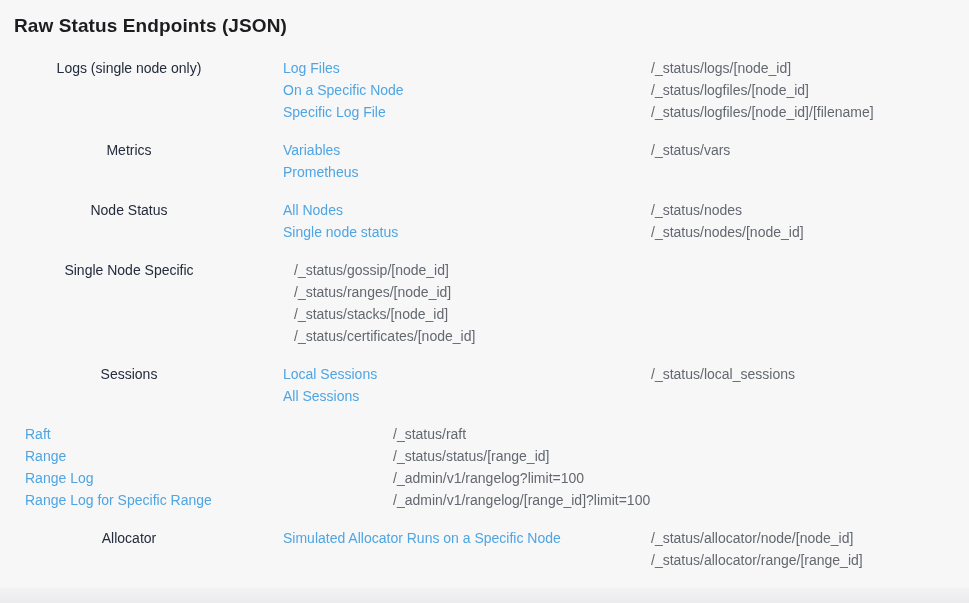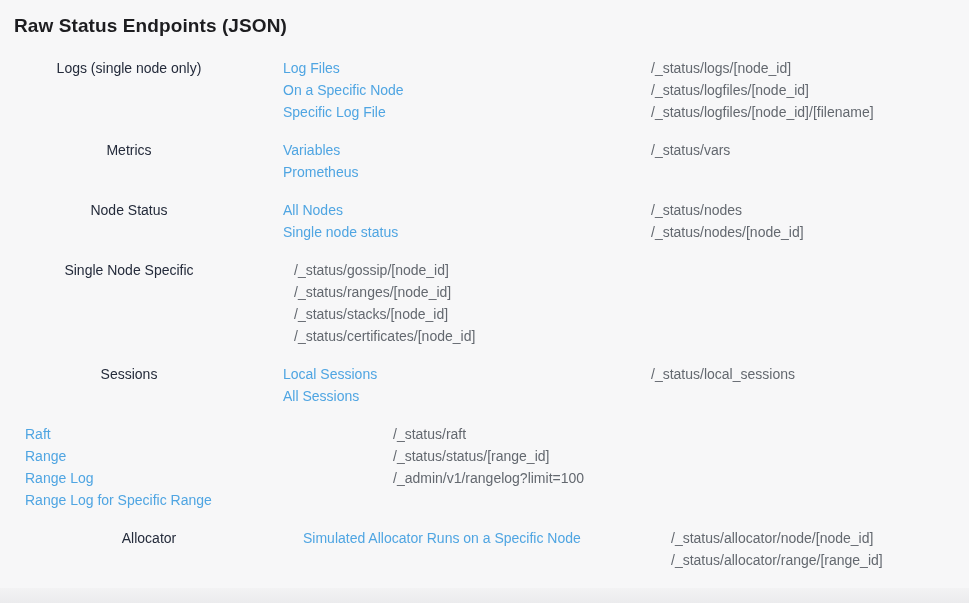--- a/index.html
+++ b/index.html
@@ -26,21 +26,20 @@
   .groups {
     margin-top: 18px;
   }
   .group {
     display: flex;
     align-items: flex-start;
     margin-bottom: 16px;
   }
   .group:last-child {
     margin-bottom: 0;
-    padding-left: 20px;
   }
   .category-label {
     width: 258px;
     flex: 0 0 258px;
     text-align: center;
     font-size: 14px;
     line-height: 22px;
     color: var(--label, #242b3b);
   }
   .links-col {
@@ -143,20 +142,21 @@
     <div class="links-col">
         <div class="row"><a href="#">Raft</a></div>
         <div class="row"><a href="#">Range</a></div>
         <div class="row"><a href="#">Range Log</a></div>
         <div class="row"><a href="#">Range Log for Specific Range</a></div>
       </div>
     <div class="paths-col">
         <div class="row path">/_status/raft</div>
         <div class="row path">/_status/status/[range_id]</div>
         <div class="row path">/_admin/v1/rangelog?limit=100</div>
+        <div class="row path">/_admin/v1/rangelog/[range_id]?limit=100</div>
       </div>
   </div>
 
   <div class="group">
     <div class="category-label">Allocator</div>
     <div class="links-col">
         <div class="row"><a href="#">Simulated Allocator Runs on a Specific Node</a></div>
       </div>
     <div class="paths-col">
         <div class="row path">/_status/allocator/node/[node_id]</div>

